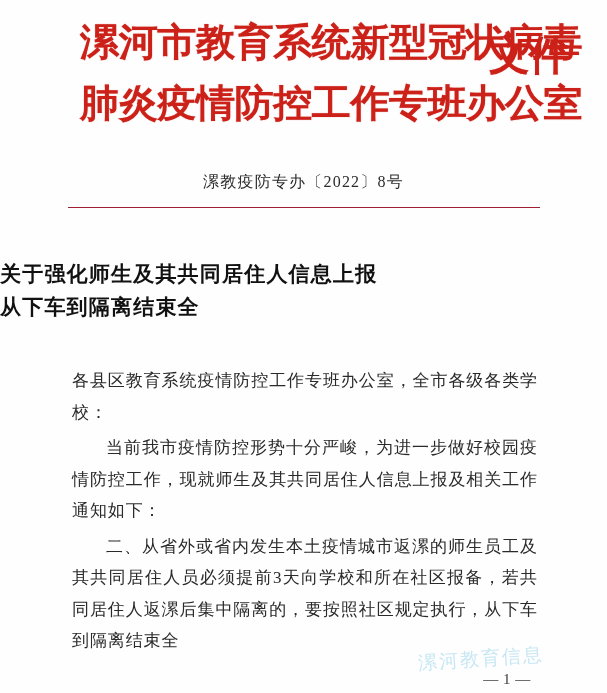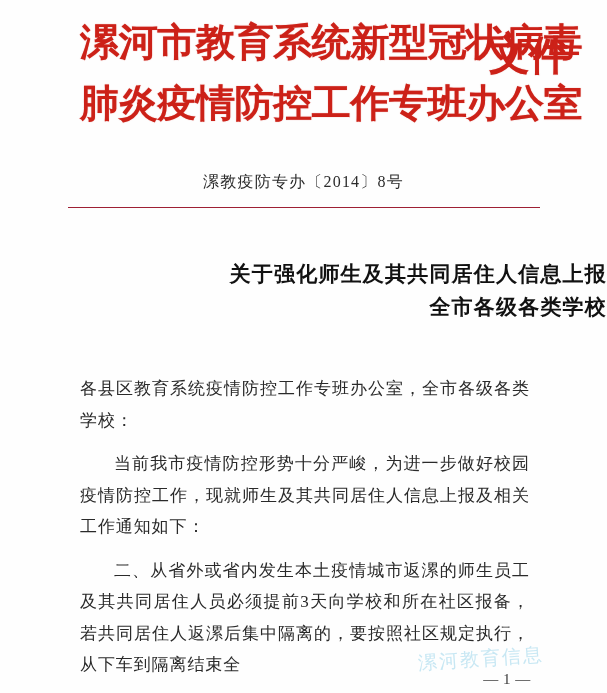--- a/index.html
+++ b/index.html
@@ -90,21 +90,21 @@
     height: 0;
     border-top: 1.6px solid #9e2034;
   }
 
   
   .doc-title {
     position: absolute;
     left: 0;
     top: 258px;
     width: 607px;
-    text-align: right;
+    text-align: left;
   }
 
   .doc-title .t-line {
     font-family: "Liberation Serif", "DejaVu Serif", serif;
     font-weight: bold;
     font-size: 21px;
     line-height: 33px;
     color: #111111;
     letter-spacing: 1.2px;
     white-space: nowrap;
@@ -117,21 +117,21 @@
     top: 361px;
     width: 474px;
     font-family: "Liberation Serif", "DejaVu Serif", serif;
     font-size: 17px;
     line-height: 31.5px;
     color: #2a2a2a;
     letter-spacing: 0.9px;
   }
 
   .body-text p {
-    margin: 12px;
+    margin: 4px;
     text-align: justify;
     text-justify: inter-ideograph;
     white-space: pre-wrap;
   }
 
   .body-text p.indent {
     text-indent: 2em;
     font-family: Liberation Serif, serif;
   }
 
@@ -170,27 +170,27 @@
 <div class="page">
 
   <div class="letterhead">
     <div class="lh-lines">
       <div class="lh-line">漯河市教育系统新型冠状病毒</div>
       <div class="lh-line">肺炎疫情防控工作专班办公室</div>
     </div>
     <div class="lh-wenjian">文件</div>
   </div>
 
-  <div class="doc-number">漯教疫防专办〔2014〕8号</div>
+  <div class="doc-number">漯教疫防专办〔2022〕8号</div>
 
   <div class="red-rule"></div>
 
   <div class="doc-title">
     <div class="t-line">关于强化师生及其共同居住人信息上报</div>
-    <div class="t-line">全市各级各类学校</div>
+    <div class="t-line">从下车到隔离结束全</div>
   </div>
 
   <div class="body-text">
     <p>各县区教育系统疫情防控工作专班办公室，全市各级各类学校：</p>
     <p class="indent">当前我市疫情防控形势十分严峻，为进一步做好校园疫情防控工作，现就师生及其共同居住人信息上报及相关工作通知如下：</p>
     <p class="indent">二、从省外或省内发生本土疫情城市返漯的师生员工及其共同居住人员必须提前3天向学校和所在社区报备，若共同居住人返漯后集中隔离的，要按照社区规定执行，从下车到隔离结束全</p>
   </div>
 
   <div class="watermark">漯河教育信息</div>
 

